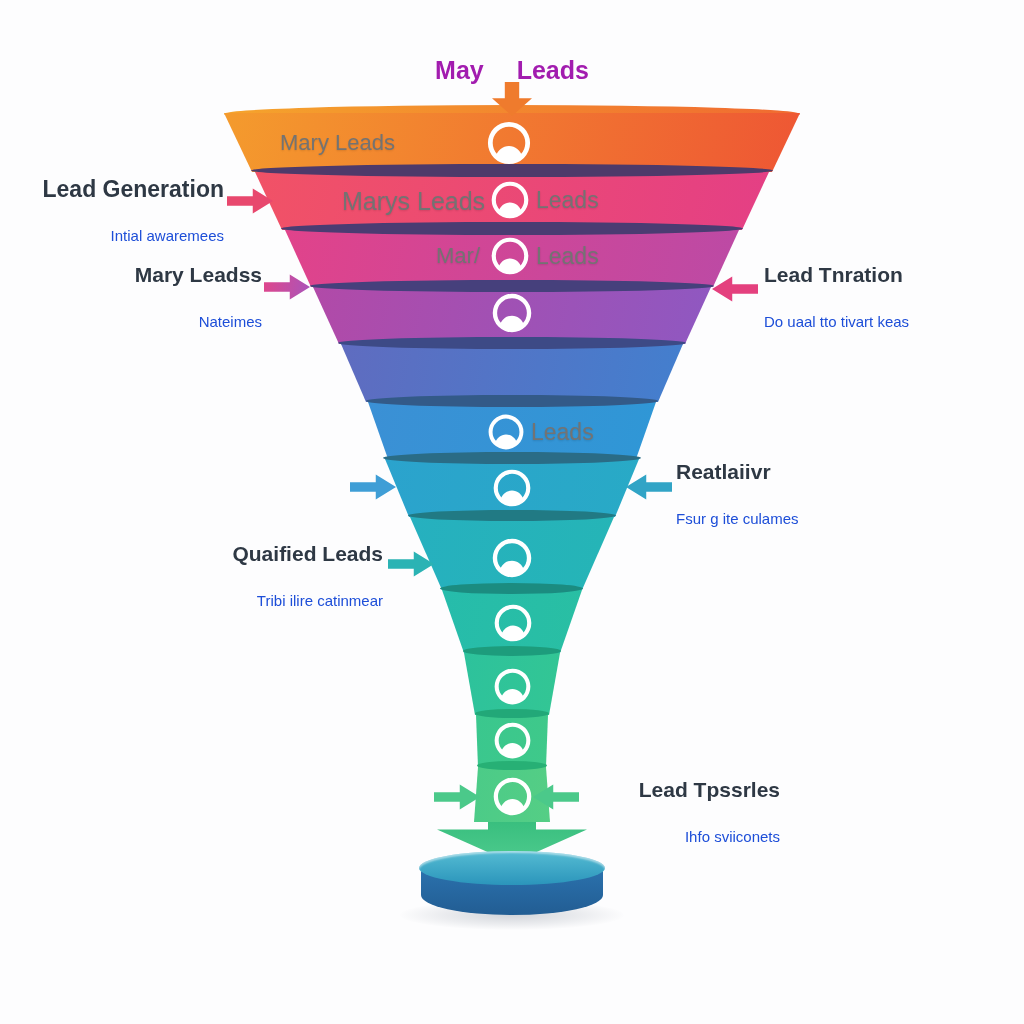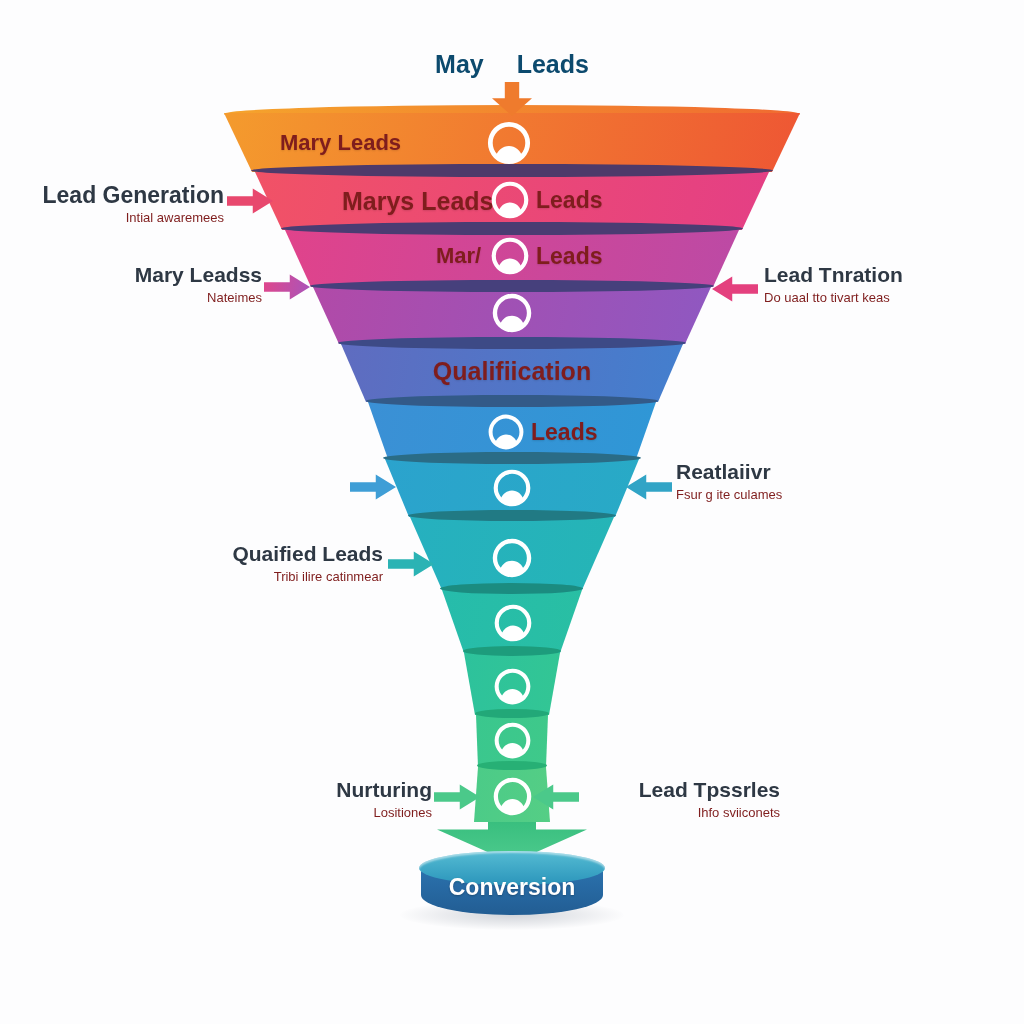--- a/index.html
+++ b/index.html
@@ -20,36 +20,36 @@
   .s7{left:385px;top:459px;width:254px;height:58px;background:linear-gradient(100deg,#2ba3cd,#28aac6);clip-path:polygon(0 0,254px 0,230px 58px,24px 58px);}
   .s8{left:410px;top:517px;width:204px;height:73px;background:linear-gradient(100deg,#26b0bf,#25b5b6);clip-path:polygon(0 0,204px 0,172px 73px,32px 73px);}
   .s9{left:442px;top:590px;width:140px;height:63px;background:linear-gradient(100deg,#26bcab,#29bfa3);clip-path:polygon(0 0,140px 0,118px 63px,22px 63px);}
   .s10{left:464px;top:653px;width:96px;height:62px;background:linear-gradient(100deg,#2dc29c,#33c694);clip-path:polygon(0 0,96px 0,85px 62px,11px 62px);}
   .s11{left:476px;top:715px;width:72px;height:52px;background:linear-gradient(100deg,#3ac78e,#3fc98a);clip-path:polygon(0 0,72px 0,70px 52px,2px 52px);}
   .s12{left:474px;top:767px;width:76px;height:55px;background:linear-gradient(100deg,#4bcb88,#55ce85);clip-path:polygon(4px 0,72px 0,76px 55px,0 55px);}
   .top-rim{left:224px;top:105px;width:576px;height:18px;border-radius:50%;background:linear-gradient(100deg,#f5a42c,#f06a31);z-index:2;}
   
   .sep{position:absolute;border-radius:50%;z-index:3;}
   
-  .ftxt{position:absolute;z-index:4;color:#7f1d1d;font-weight:bold;text-shadow:0 1px 2px rgba(0,0,0,.12);}
+  .ftxt{position:absolute;z-index:4;color:#737373;font-weight:normal;text-shadow:0 1px 2px rgba(0,0,0,.12);}
   .picon{position:absolute;z-index:4;}
   
   .ann{position:absolute;z-index:5;}
   .ann .t{font-weight:bold;font-size:21px;color:#2e3844;line-height:26px;}
-  .ann .st{font-size:13px;color:#7f1d1d;line-height:19px;}
+  .ann .st{font-size:15px;color:#1d4ed8;line-height:19px;margin-top:24px;}
   .ann.left{text-align:right;}
   .ann.right{text-align:left;}
   
   .arr{position:absolute;z-index:5;}
   .arr-r{width:46px;height:30px;clip-path:polygon(0 34%,56% 34%,56% 8%,100% 50%,56% 92%,56% 66%,0 66%);}
   .arr-l{width:46px;height:30px;clip-path:polygon(100% 34%,44% 34%,44% 8%,0 50%,44% 92%,44% 66%,100% 66%);}
   .arr-d{width:40px;height:34px;clip-path:polygon(32% 0,68% 0,68% 48%,100% 48%,50% 100%,0 48%,32% 48%);}
   .big-arr{left:437px;top:803px;width:150px;height:60px;z-index:1;background:linear-gradient(180deg,#2fb977,#4ecb8e);clip-path:polygon(34% 0,66% 0,66% 44%,100% 44%,50% 100%,0 44%,34% 44%);}
   
-  .top-label{left:0;top:50px;width:1024px;text-align:center;font-size:25px;font-weight:bold;color:#0c4a6e;z-index:5;word-spacing:26px;}
+  .top-label{left:0;top:56px;width:1024px;text-align:center;font-size:25px;font-weight:bold;color:#a21caf;z-index:5;word-spacing:26px;}
   
   .cyl-shadow{left:400px;top:900px;width:224px;height:30px;border-radius:50%;background:radial-gradient(ellipse at center,rgba(110,120,135,.30) 0%,rgba(110,120,135,.12) 45%,rgba(255,255,255,0) 72%);z-index:1;}
   .cyl-body{left:421px;top:868px;width:182px;height:47px;background:linear-gradient(180deg,#2b72ae,#225d93);border-radius:0 0 91px 91px / 0 0 20px 20px;z-index:2;}
   .cyl-top{left:419px;top:851px;width:186px;height:34px;border-radius:50%;background:linear-gradient(180deg,#55bcd3,#2b95bb);box-shadow:inset 0 2px 2px rgba(255,255,255,.5);z-index:3;}
   .cyl-label{left:421px;top:874px;width:182px;text-align:center;font-size:23px;font-weight:bold;color:#ffffff;text-shadow:0 1px 2px rgba(0,0,0,.25);z-index:4;}
 </style>
 </head>
 <body>
 
 <div id="canvas">
@@ -107,21 +107,20 @@
   <div class="ftxt" style="left:436px;top:243px;font-size:22px;">Mar/</div>
   <svg class="picon" style="left:490px;top:236px;width:40px;height:40px;">
       <use href="#person-sym"></use>
     </svg>
   <div class="ftxt" style="left:536px;top:243px;font-size:23px;">Leads</div>
 
   <svg class="picon" style="left:491px;top:292px;width:42px;height:42px;">
       <use href="#person-sym"></use>
     </svg>
 
-  <div class="ftxt" style="left:412px;top:357px;width:200px;text-align:center;font-size:25px;">Qualifiication</div>
 
   <svg class="picon" style="left:487px;top:413px;width:38px;height:38px;">
       <use href="#person-sym"></use>
     </svg>
   <div class="ftxt" style="left:531px;top:419px;font-size:23px;">Leads</div>
 
   <svg class="picon" style="left:492px;top:468px;width:40px;height:40px;">
       <use href="#person-sym"></use>
     </svg>
   <svg class="picon" style="left:491px;top:537px;width:42px;height:42px;">
@@ -133,44 +132,40 @@
   <svg class="picon" style="left:493px;top:667px;width:39px;height:39px;">
       <use href="#person-sym"></use>
     </svg>
   <svg class="picon" style="left:493px;top:721px;width:39px;height:39px;">
       <use href="#person-sym"></use>
     </svg>
   <svg class="picon" style="left:492px;top:776px;width:41px;height:41px;">
       <use href="#person-sym"></use>
     </svg>
 
-  <div class="ann left" style="left:40px;top:182px;width:184px;">
+  <div class="ann left" style="left:40px;top:176px;width:184px;">
     <div class="t" style="font-size:23px;">Lead Generation</div>
     <div class="st">Intial awaremees</div>
   </div>
   <div class="arr arr-r" style="left:227px;top:186px;background:#e8486e;"></div>
 
   <div class="ann left" style="left:90px;top:262px;width:172px;">
     <div class="t">Mary Leadss</div>
     <div class="st">Nateimes</div>
   </div>
   <div class="arr arr-r" style="left:264px;top:272px;background:linear-gradient(100deg,#e0468b,#a855bb);"></div>
 
   <div class="arr arr-r" style="left:350px;top:472px;background:#3f9ed6;"></div>
 
   <div class="ann left" style="left:205px;top:541px;width:178px;text-align:right;">
     <div class="t">Quaified Leads</div>
     <div class="st">Tribi ilire catinmear</div>
   </div>
   <div class="arr arr-r" style="left:388px;top:549px;background:#2bb3b4;"></div>
 
-  <div class="ann left" style="left:308px;top:777px;width:124px;">
-    <div class="t">Nurturing</div>
-    <div class="st">Lositiones</div>
-  </div>
   <div class="arr arr-r" style="left:434px;top:782px;background:#4bc98a;"></div>
 
   <div class="ann right" style="left:764px;top:262px;width:230px;">
     <div class="t">Lead Tnration</div>
     <div class="st">Do uaal tto tivart keas</div>
   </div>
   <div class="arr arr-l" style="left:712px;top:274px;background:#e4407e;"></div>
 
   <div class="ann right" style="left:676px;top:459px;width:220px;">
     <div class="t">Reatlaiivr</div>
@@ -181,15 +176,14 @@
   <div class="ann right" style="left:580px;top:777px;width:200px;text-align:right;">
     <div class="t">Lead Tpssrles</div>
     <div class="st">Ihfo sviiconets</div>
   </div>
   <div class="arr arr-l" style="left:533px;top:782px;background:#4bc98a;"></div>
 
   <div class="abs big-arr"></div>
   <div class="abs cyl-shadow"></div>
   <div class="abs cyl-body"></div>
   <div class="abs cyl-top"></div>
-  <div class="abs cyl-label">Conversion</div>
 
 </div>
 
 </body></html>

